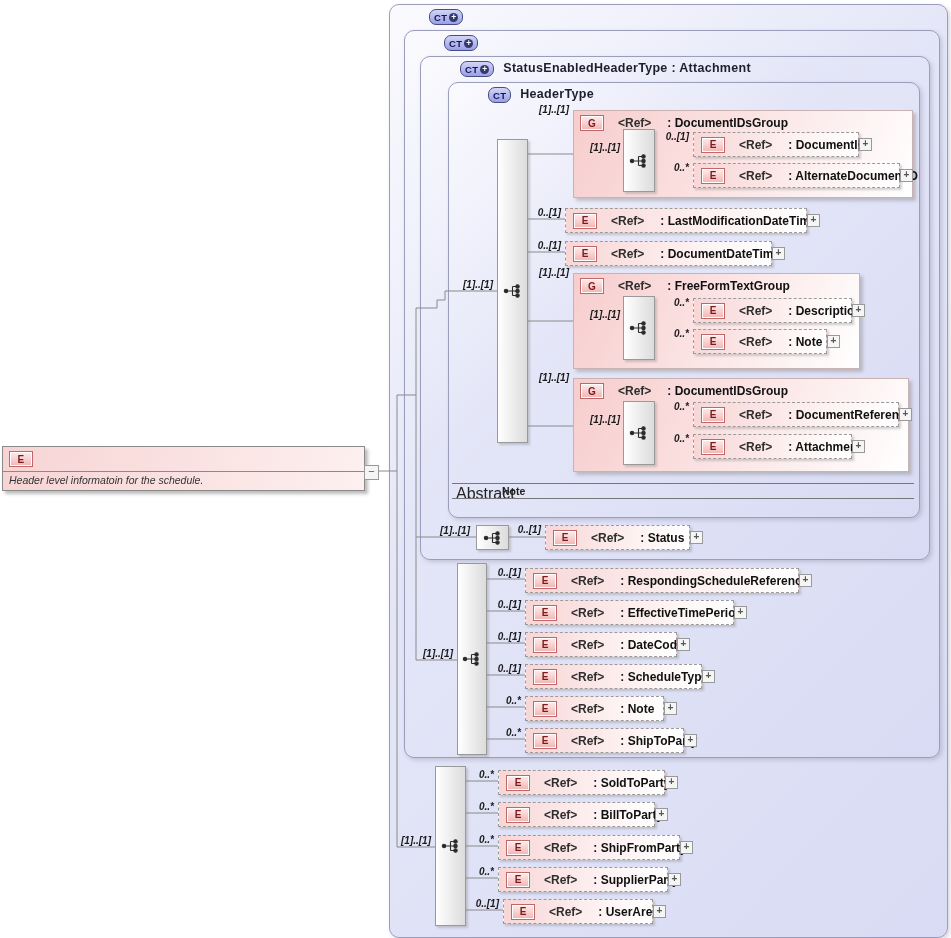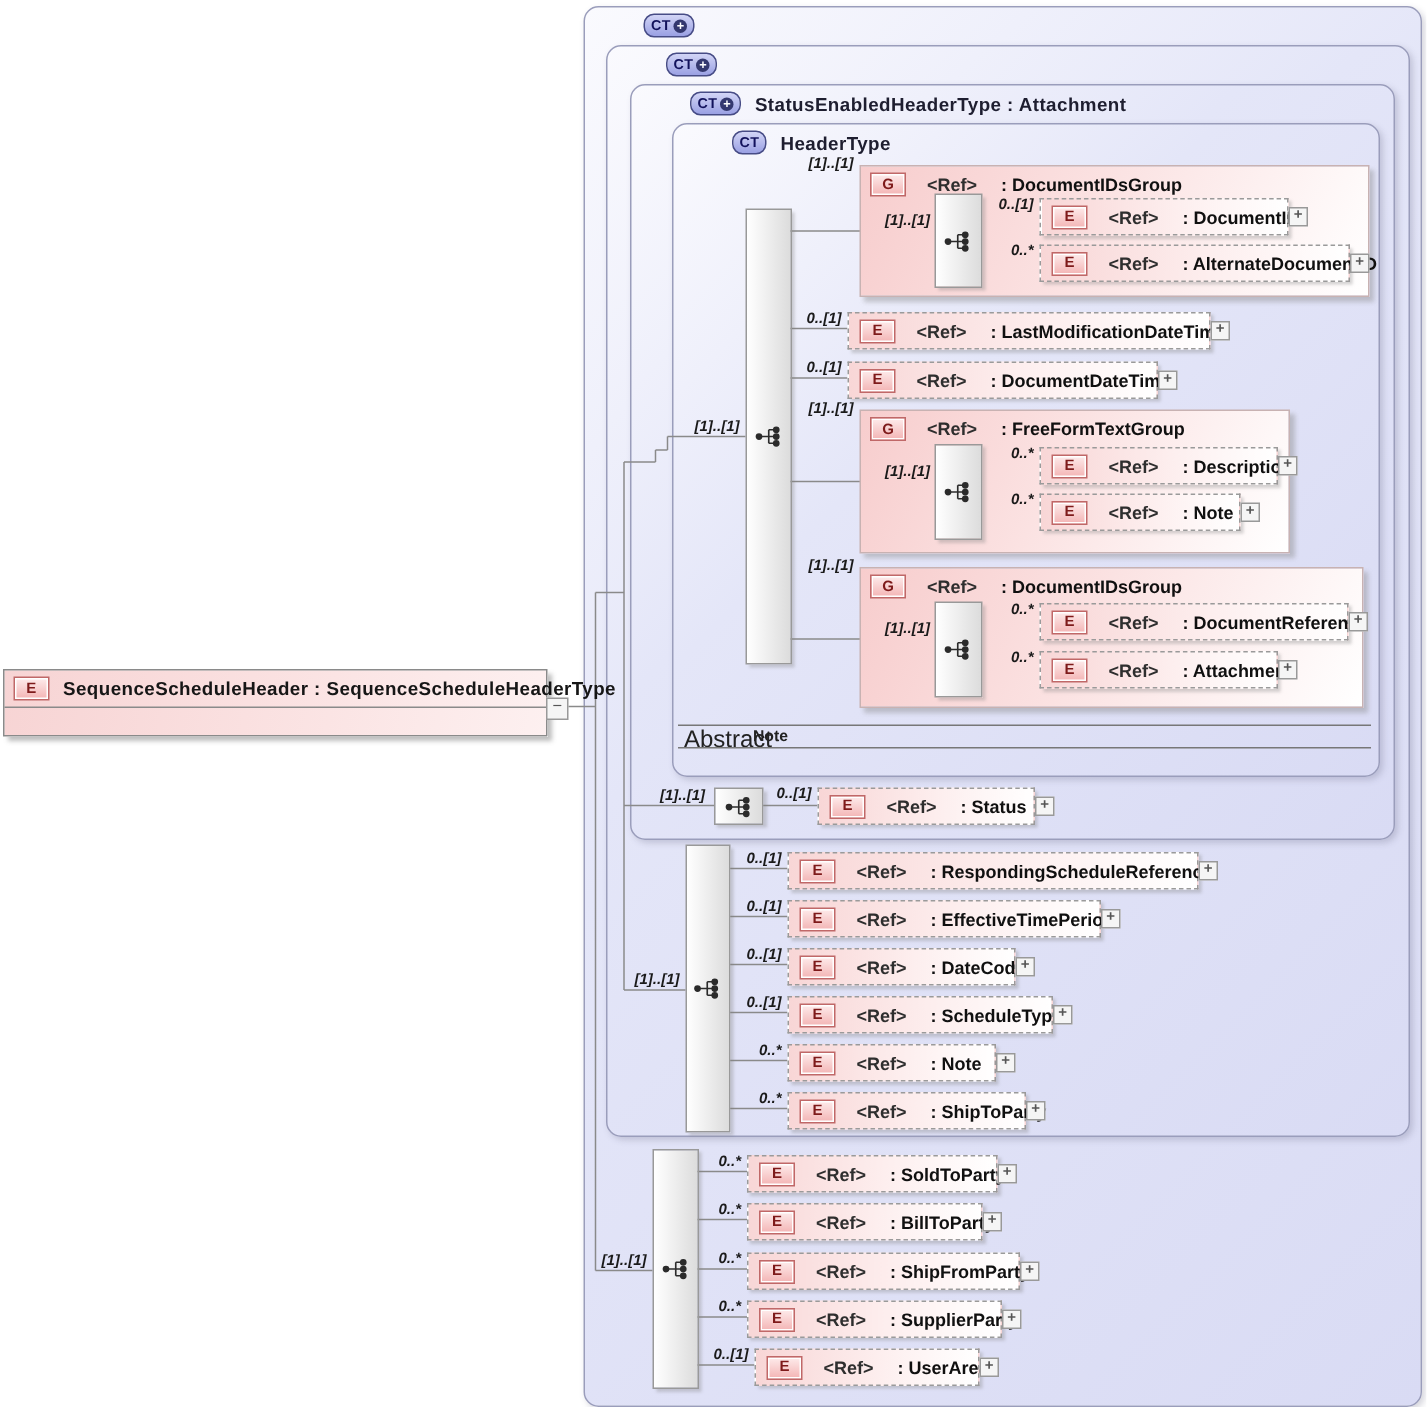--- a/index.html
+++ b/index.html
@@ -1,21 +1,21 @@
 <!DOCTYPE html>
 <html><head>
 <meta charset="utf-8">
 <style>
   html,body{margin:0;padding:0;background:#ffffff;}
   #canvas{position:relative;width:951px;height:938px;background:#ffffff;overflow:hidden;
           font-family:"Liberation Sans","DejaVu Sans",sans-serif;}
   .container{position:absolute;border:1px solid #9a9dbb;border-radius:10px;
              background:linear-gradient(135deg,#fafafe 0%,#e4e6f8 40%,#d9dbf4 100%);
              box-shadow:2px 2px 4px rgba(90,90,120,.25);}
-  .chead{position:absolute;left:7px;top:4px;display:flex;align-items:flex-end;gap:9px;
+  .chead{position:absolute;left:7px;top:4px;display:flex;align-items:flex-start;gap:9px;
          font-size:12.5px;font-weight:bold;color:#1e1e30;letter-spacing:.3px;white-space:nowrap;padding-left:32px;}
   .ctbadge{display:inline-flex;align-items:center;gap:2px;height:14px;padding:0 4px;
            background:linear-gradient(180deg,#d2d5f6,#9aa0e3);border:1.5px solid #474c86;
            border-radius:7px;font-size:9.5px;font-weight:bold;color:#12125c;}
   .ctplus{width:9px;height:9px;border-radius:50%;background:#34386f;color:#fff;
           font-size:8.5px;line-height:9px;text-align:center;font-weight:bold;}
   .seqbar{position:absolute;background:linear-gradient(90deg,#ffffff,#dcdcdc);
           border:1px solid #999;box-shadow:2px 2px 2px rgba(130,130,130,.35);
           display:flex;align-items:center;justify-content:center;}
   .group{position:absolute;background:linear-gradient(115deg,#f7cdcd 0%,#fbe2e2 45%,#ffffff 100%);
@@ -95,22 +95,22 @@
              M526 154 H623 M526 219 H565 M526 252 H565 M526 321 H623 M526 426 H623
              M653 143 H693 M653 174 H693 M653 309 H693 M653 340 H693 M653 413 H693 M653 445 H693
              M507 537 H545
              M485 579 H525 M485 611 H525 M485 643 H525 M485 675 H525 M485 707 H525 M485 739 H525
              M464 781 H498 M464 813 H498 M464 846 H498 M464 878 H498 M464 910 H503" stroke="#8a8a8a" stroke-width="1" fill="none"></path>
   </svg>
 
   <div class="rootbox">
     <div class="roottitle">
       <span class="ebadge" style="margin-left:6px">E</span>
-      <span style="margin-left:9px">SequenceScheduleHeader : SequenceScheduleHeaderType</span>
-    </div>
+    </div>
+    <div class="rootann">Header level informatoin for the schedule.</div>
   </div>
   <div class="minusbox">−</div>
 
   <span class="card" style="left:493px;top:279px">[1]..[1]</span>
   <div class="seqbar" style="left:497px;top:139px;width:29px;height:302px">
     <svg class="glyph" width="20" height="16" viewBox="0 0 20 16">
         <g stroke="#2b2b2b" stroke-width="1.1" fill="#2b2b2b">
           <circle cx="3" cy="8" r="1.7"></circle>
           <path d="M3 8 H9.5 M9.5 3.5 V12.5 M9.5 3.5 H13 M9.5 8 H13 M9.5 12.5 H13" fill="none"></path>
           <circle cx="14.5" cy="3.5" r="1.7"></circle>

